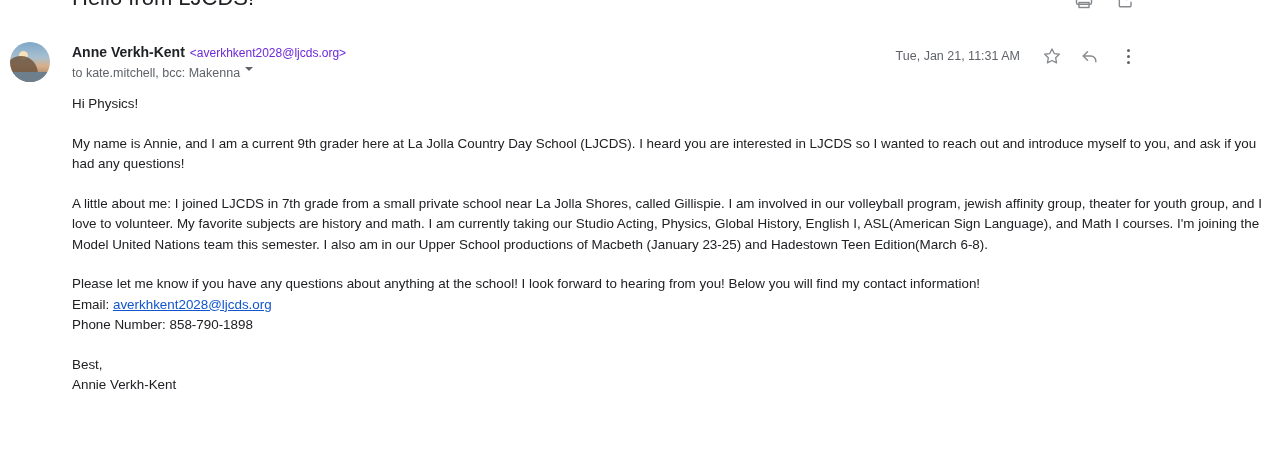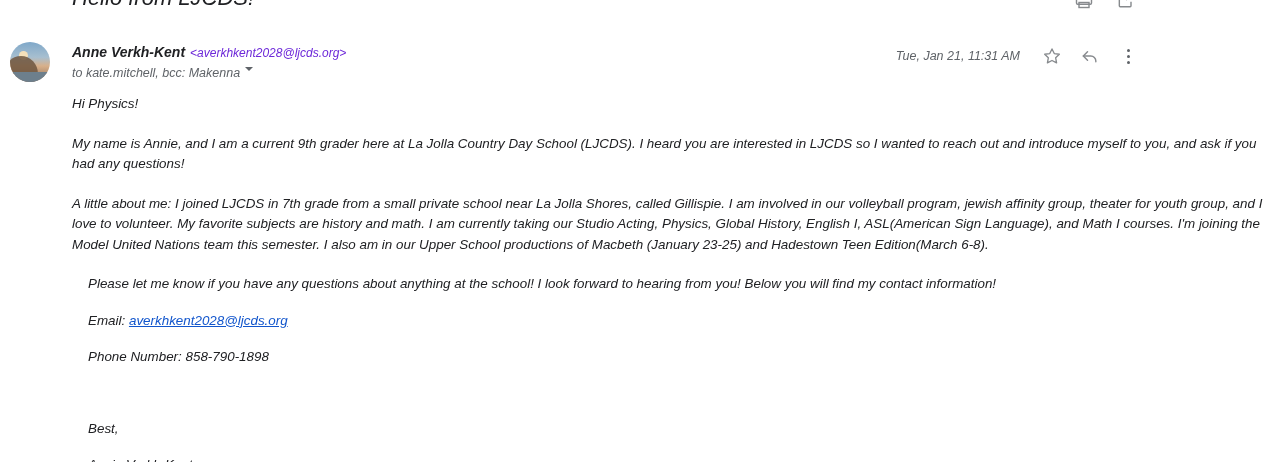--- a/index.html
+++ b/index.html
@@ -13,21 +13,20 @@
     overflow: hidden;
     font-family: "Liberation Sans", sans-serif;
     color: #202124;
     position: relative;
   }
   .email-view {
     position: relative;
     width: 1148px;
     height: 462px;
     background: #ffffff;
-    font-style: italic;
   }
 
   
   .subject-line {
     position: absolute;
     top: -16px;
     left: 72px;
     font-size: 22px;
     color: #202124;
     line-height: 28px;
@@ -184,21 +183,21 @@
     top: 94px;
     width: 1208px;
     font-size: 13.4px;
     line-height: 20.5px;
     color: #202124;
   }
   .msg-body p {
     margin: 0 0 19px 0;
   }
   .msg-body p.tight {
-    margin: 16px;
+    margin: 0;
   }
   .msg-body a.email-link {
     color: #1155cc;
     text-decoration: underline;
   }
   .spacer-line { height: 19px; }
 </style>
 </head>
 <body>
 

